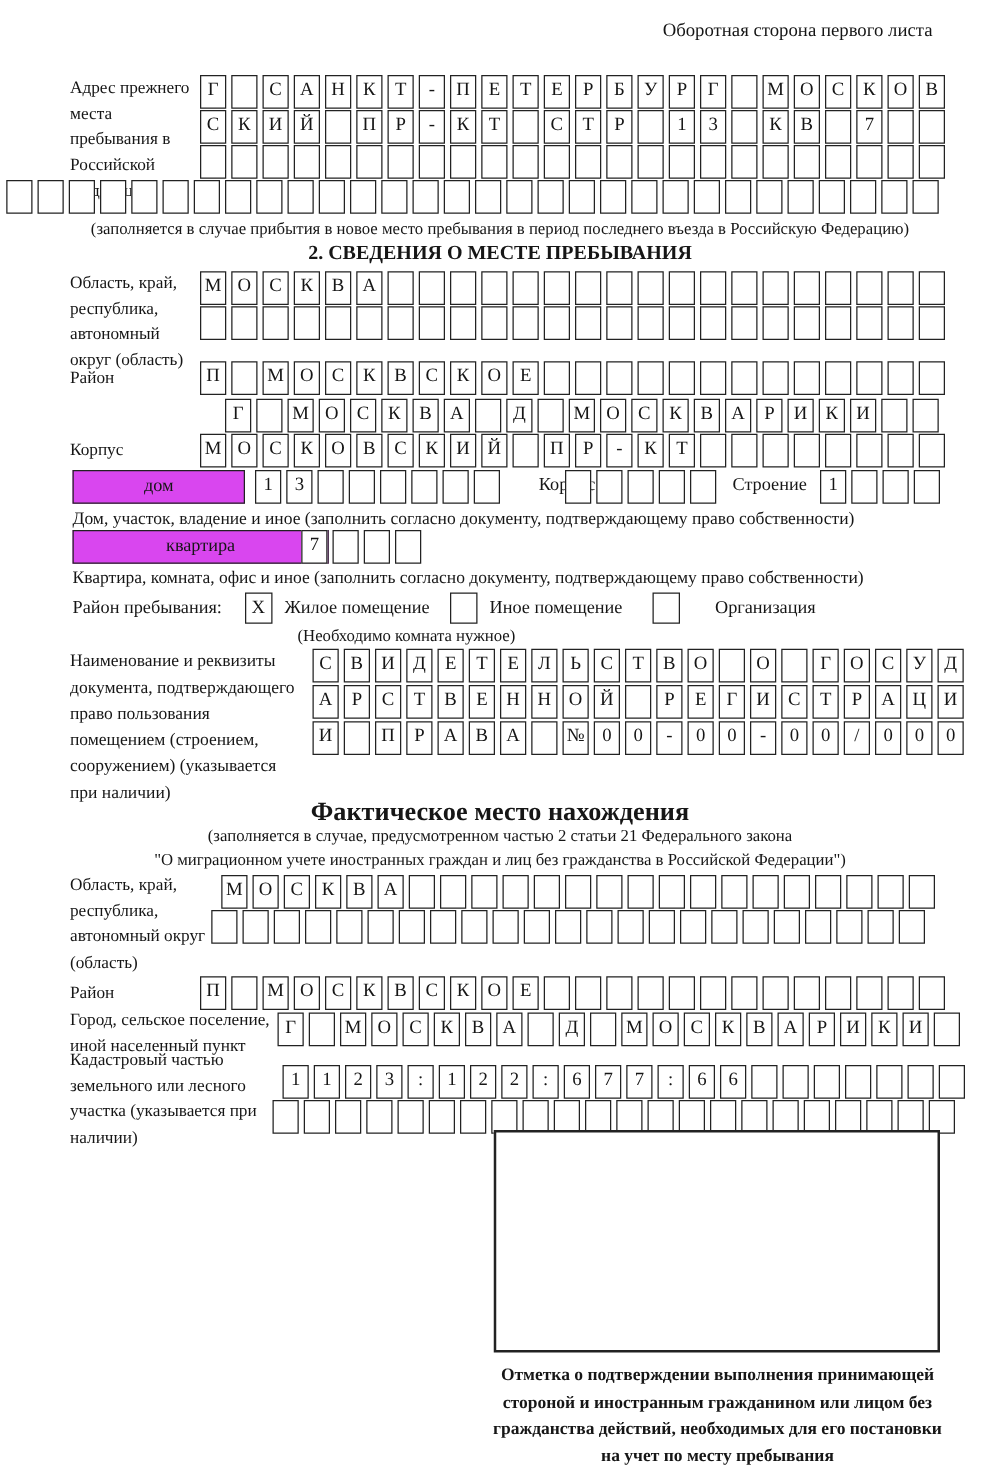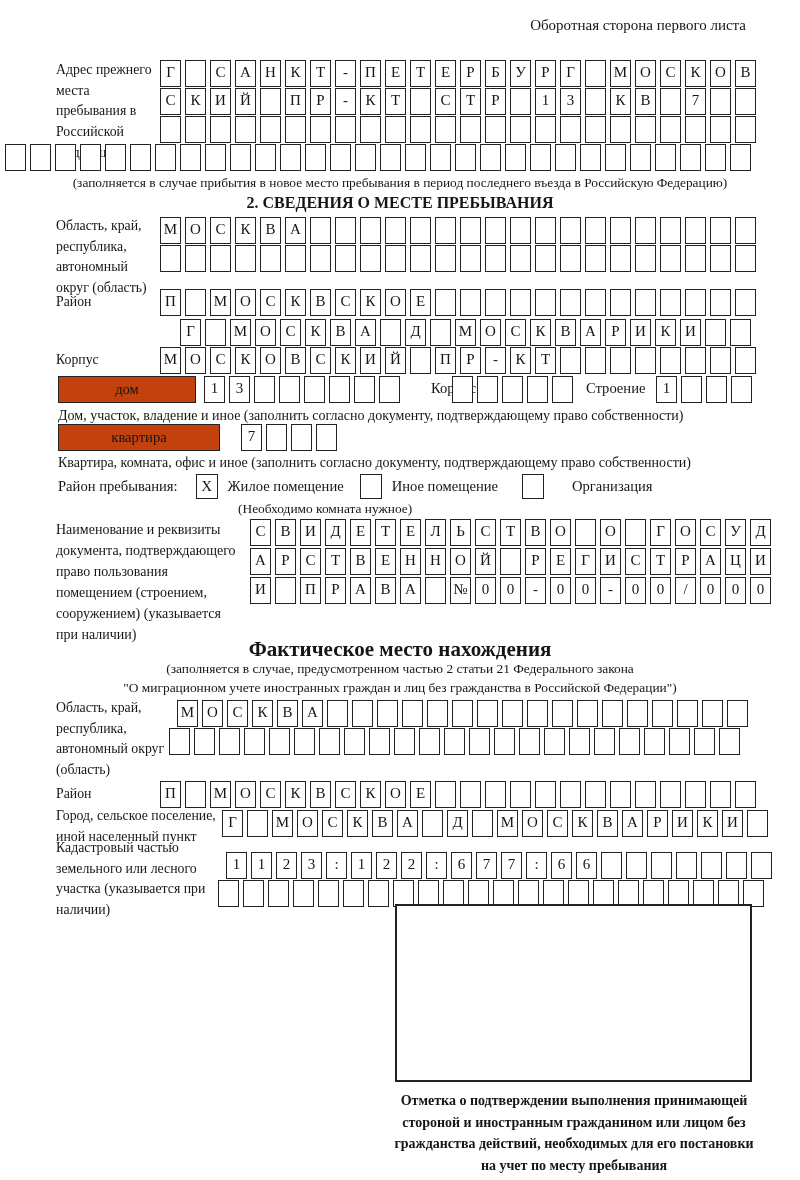--- a/index.html
+++ b/index.html
@@ -16,21 +16,21 @@
   .subtitle { font-weight:bold; font-size:21px; }
   .cellrow { display:flex; gap:4px; }
   .cellrow .cell {
     box-sizing:border-box; flex:0 0 21px; width:21px; height:27px;
     border:1.7px solid #222; text-align:center;
     font-size:15px; line-height:23px; background:#fff;
   }
   .widebox {
     box-sizing:border-box; border:1.7px solid #222; height:27px;
     display:flex; align-items:center; justify-content:center;
-    font-size:14.6px; background:#c2410c;
+    font-size:14.6px; background:#d946ef;
   }
   .inline-lbl { font-size:14.6px; }
   .chk {
     box-sizing:border-box; width:22px; height:25px; border:1.7px solid #222;
     text-align:center; font-size:15px; line-height:22px; background:#fff;
   }
   .mesto-row { display:flex; align-items:center; }
   .stamp-box { box-sizing:border-box; border:2px solid #222; background:#fff; }
   .caption { font-size:14px; line-height:1.55; text-align:center; }
 </style>
@@ -313,21 +313,21 @@
     </div>
   <div class="abs inline-lbl" style="top:380px; left:586px;">Строение</div>
   <div class="abs cellrow" style="top:376px; left:656px;">
       <span class="cell">1</span>
       <span class="cell"></span>
       <span class="cell"></span>
       <span class="cell"></span>
     </div>
   <div class="abs note" style="top:408px; left:58px; font-size:14px;">Дом, участок, владение и иное (заполнить согласно документу, подтверждающему право собственности)</div>
 
-  <div class="abs widebox" style="top:424px; left:58px; width:162px;">квартира</div>
+  <div class="abs widebox" style="top:424px; left:58px; width:205px;">квартира</div>
   <div class="abs cellrow" style="top:424px; left:241px;">
       <span class="cell">7</span>
       <span class="cell"></span>
       <span class="cell"></span>
       <span class="cell"></span>
     </div>
   <div class="abs note" style="top:455px; left:58px; font-size:14px;">Квартира, комната, офис и иное (заполнить согласно документу, подтверждающему право собственности)</div>
 
   <div class="abs mesto-row" style="top:474px; left:58px;">
     <span class="inline-lbl">Район пребывания:</span>

